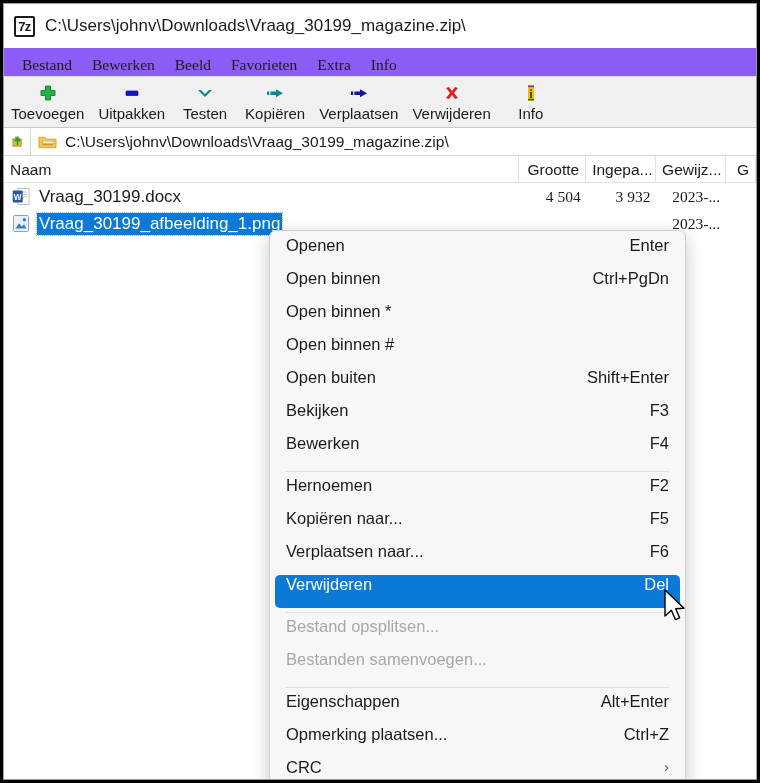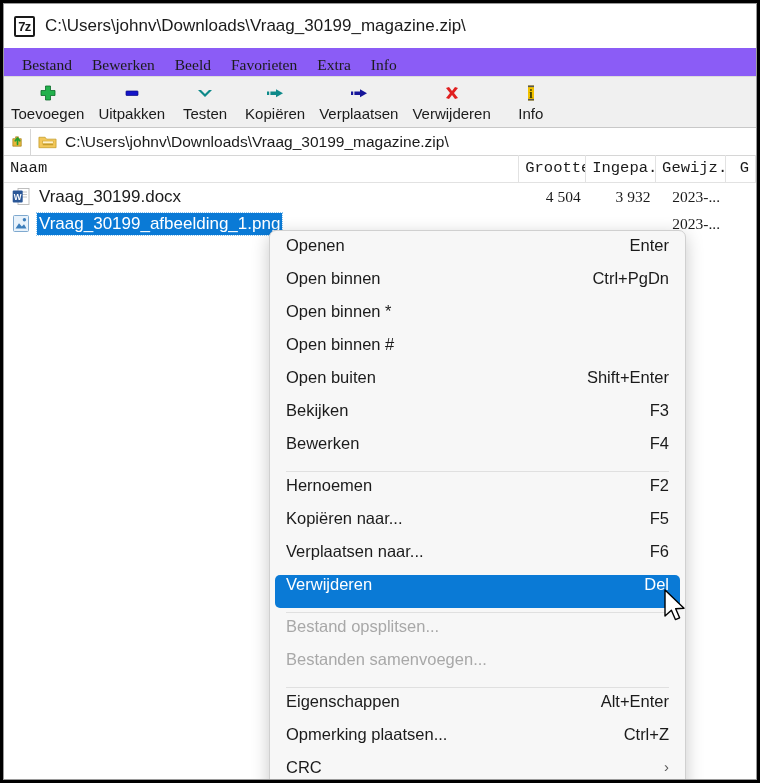--- a/index.html
+++ b/index.html
@@ -139,25 +139,24 @@
     color: #1b1b1b;
     margin-left: 8px;
     white-space: nowrap;
   }
 
   
   .colheader {
     height: 27px;
     background: #ffffff;
     display: flex;
-    align-items: flex-end;
+    align-items: center;
     border-bottom: 1px solid #e2e2e2;
     box-sizing: border-box;
     position: relative;
-    font-family: Liberation Mono, monospace;
   }
   .col {
     font-size: 15.5px;
     color: #1b1b1b;
     box-sizing: border-box;
     padding: 0 6px;
     height: 27px;
     line-height: 27px;
     overflow: hidden;
     white-space: nowrap;

